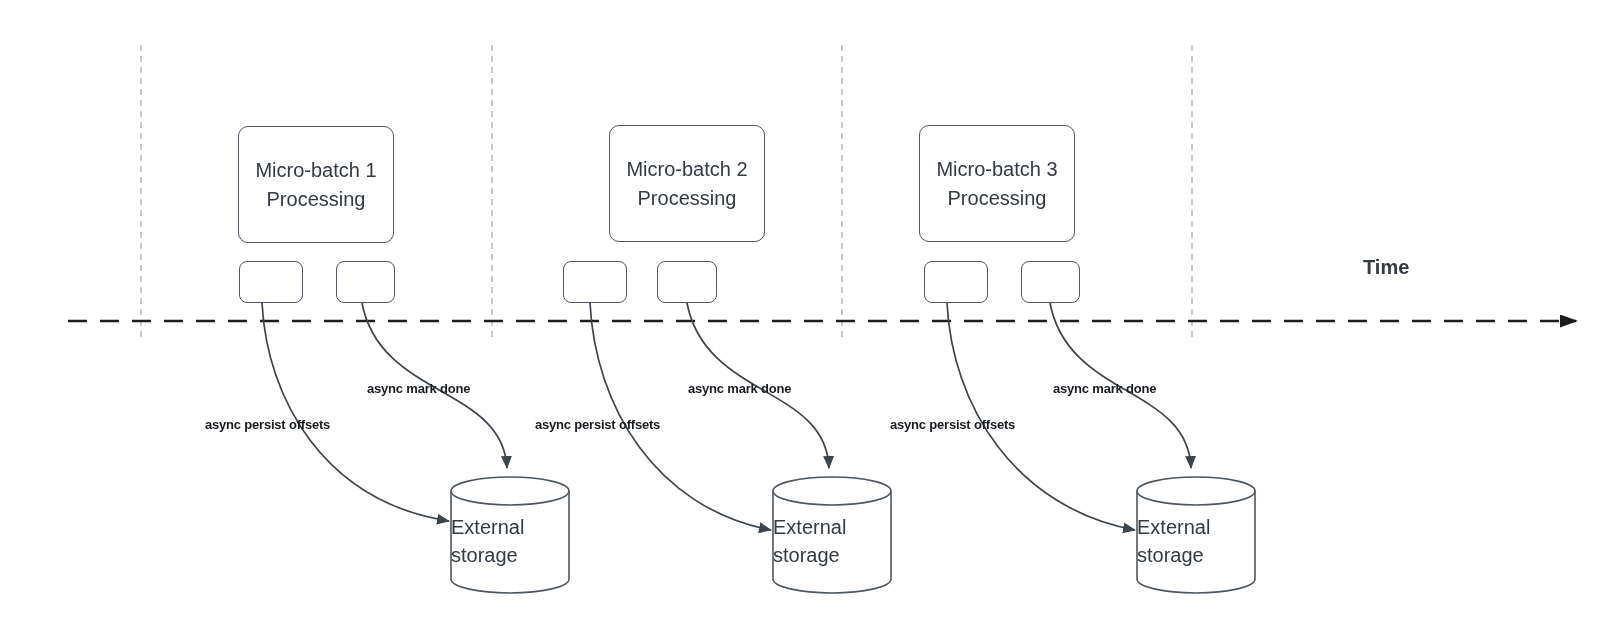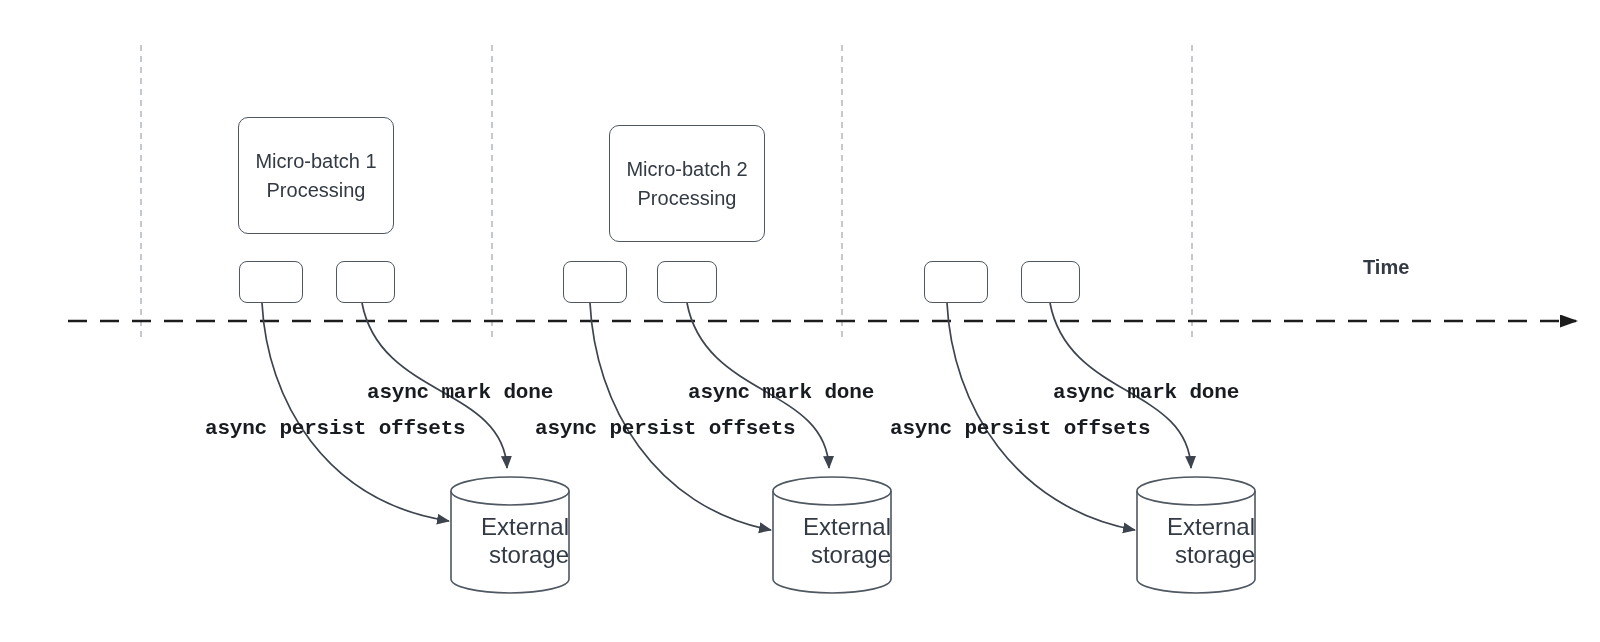--- a/index.html
+++ b/index.html
@@ -41,38 +41,37 @@
     border-radius: 8px;
     width: 64px;
     height: 42px;
     top: 261px;
   }
   .storage-label {
     position: absolute;
     display: flex;
     align-items: center;
     justify-content: center;
-    text-align: right;
-    font-size: 24px;
+    text-align: left;
+    font-size: 20px;
     line-height: 28px;
     color: var(--text, #333a44);
     width: 118px;
     height: 116px;
     top: 477px;
     padding-top: 12px;
     box-sizing: border-box;
   }
   .async-label {
     position: absolute;
-    font-size: 21px;
+    font-size: 13px;
     font-weight: bold;
     letter-spacing: -0.2px;
     white-space: nowrap;
     color: var(--label_text, #181b1f);
-    font-family: Liberation Mono, monospace;
   }
   .time-label {
     position: absolute;
     left: 1363px;
     top: 256px;
     font-size: 20px;
     color: var(--text, #333a44);
     white-space: nowrap;
     font-weight: bold;
   }
@@ -114,34 +113,35 @@
 
     <path d="M262,303 C267,400 325,502 449,521" fill="none" style="stroke: var(--stroke_dark, #3d444e);" stroke-width="1.7" marker-end="url(#arrowHead)"></path>
     <path d="M590,303 C595,405 655,508 771,530" fill="none" style="stroke: var(--stroke_dark, #3d444e);" stroke-width="1.7" marker-end="url(#arrowHead)"></path>
     <path d="M947,303 C952,405 1015,508 1135,530" fill="none" style="stroke: var(--stroke_dark, #3d444e);" stroke-width="1.7" marker-end="url(#arrowHead)"></path>
 
     <path d="M362,303 C380,398 503,386 507,468" fill="none" style="stroke: var(--stroke_dark, #3d444e);" stroke-width="1.7" marker-end="url(#arrowHead)"></path>
     <path d="M687,303 C705,398 826,386 829,468" fill="none" style="stroke: var(--stroke_dark, #3d444e);" stroke-width="1.7" marker-end="url(#arrowHead)"></path>
     <path d="M1050,303 C1068,398 1188,386 1191,468" fill="none" style="stroke: var(--stroke_dark, #3d444e);" stroke-width="1.7" marker-end="url(#arrowHead)"></path>
   </svg>
 
-  <div class="node proc-box" style="left:238px; top:117px; width:156px; height:117px;">Micro-batch 1 Processing</div>
+  <div class="node proc-box" style="left:238px; top:126px; width:156px; height:117px;">Micro-batch 1 Processing</div>
   <div class="node task-box" style="left:239px;"></div>
   <div class="node task-box" style="left:336px; width:59px;"></div>
   <div class="async-label" style="left:205px; top:417px;">async persist offsets</div>
   <div class="async-label" style="left:367px; top:381px;">async mark done</div>
   <div class="storage-label" style="left:451px;">External storage</div>
 
   <div class="node proc-box" style="left:561px; top:125px; width:156px; height:117px;margin-left:48px;">Micro-batch 2 Processing</div>
   <div class="node task-box" style="left:563px;"></div>
   <div class="node task-box" style="left:657px; width:60px;"></div>
   <div class="async-label" style="left:535px; top:417px;">async persist offsets</div>
   <div class="async-label" style="left:688px; top:381px;">async mark done</div>
   <div class="storage-label" style="left:773px;">External storage</div>
 
+  <div class="node proc-box" style="left:919px; top:125px; width:156px; height:117px;">Micro-batch 3 Processing</div>
   <div class="node task-box" style="left:924px;"></div>
   <div class="node task-box" style="left:1021px; width:59px;"></div>
   <div class="async-label" style="left:890px; top:417px;">async persist offsets</div>
   <div class="async-label" style="left:1053px; top:381px;">async mark done</div>
   <div class="storage-label" style="left:1137px;">External storage</div>
 
   <div class="time-label">Time</div>
 
 </div>
 

